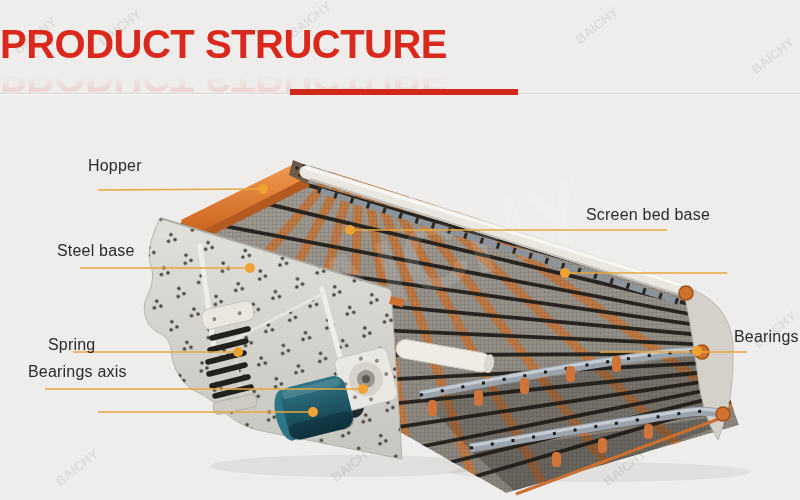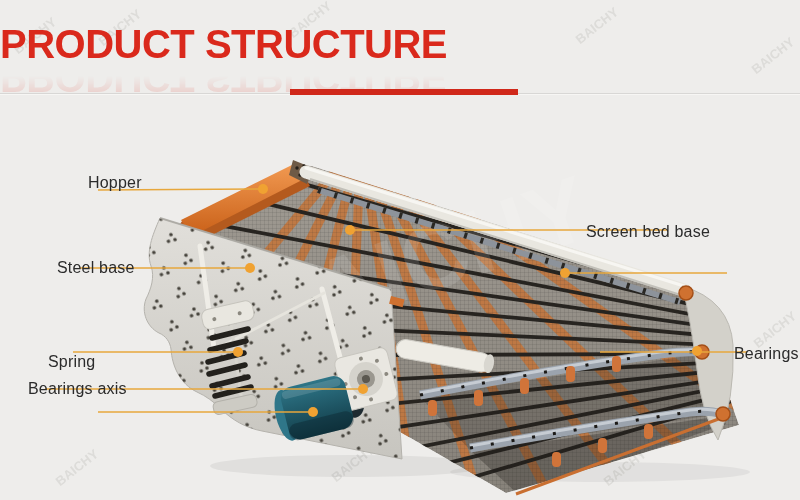--- a/index.html
+++ b/index.html
@@ -10,21 +10,21 @@
   .title{font-size:40px;font-weight:bold;color:#da291c;letter-spacing:-.5px;line-height:1;
          margin:24px 0 0 0;}
   .title-reflect{font-size:40px;font-weight:bold;color:#da291c;letter-spacing:-.5px;line-height:1;
          transform:scaleY(-1);opacity:.20;margin-top:-6px;
          -webkit-mask-image:linear-gradient(to bottom,rgba(0,0,0,.9),transparent 55%);
          mask-image:linear-gradient(to bottom,rgba(0,0,0,.9),transparent 55%);}
   .hr-gray{position:absolute;top:93px;left:0;width:800px;height:1px;background:#d8d7d5;}
   .hr-white{position:absolute;top:94px;left:0;width:800px;height:1px;background:#f7f6f4;}
   .hr-red{position:absolute;top:89px;left:290px;width:228px;height:6px;background:#d0281a;}
   
-  .lbl{position:absolute;font-size:16px;color:#2b2b2b;white-space:nowrap;letter-spacing:.2px;margin-top:17px;}
+  .lbl{position:absolute;font-size:16px;color:#2b2b2b;white-space:nowrap;letter-spacing:.2px;}
   
   .wm{position:absolute;font-size:13px;font-weight:bold;color:rgba(100,98,94,.12);
       transform:rotate(-38deg);white-space:nowrap;}
   svg.machine{position:absolute;left:0;top:0;}
 </style>
 </head>
 <body>
 
 <div class="stage">
 

